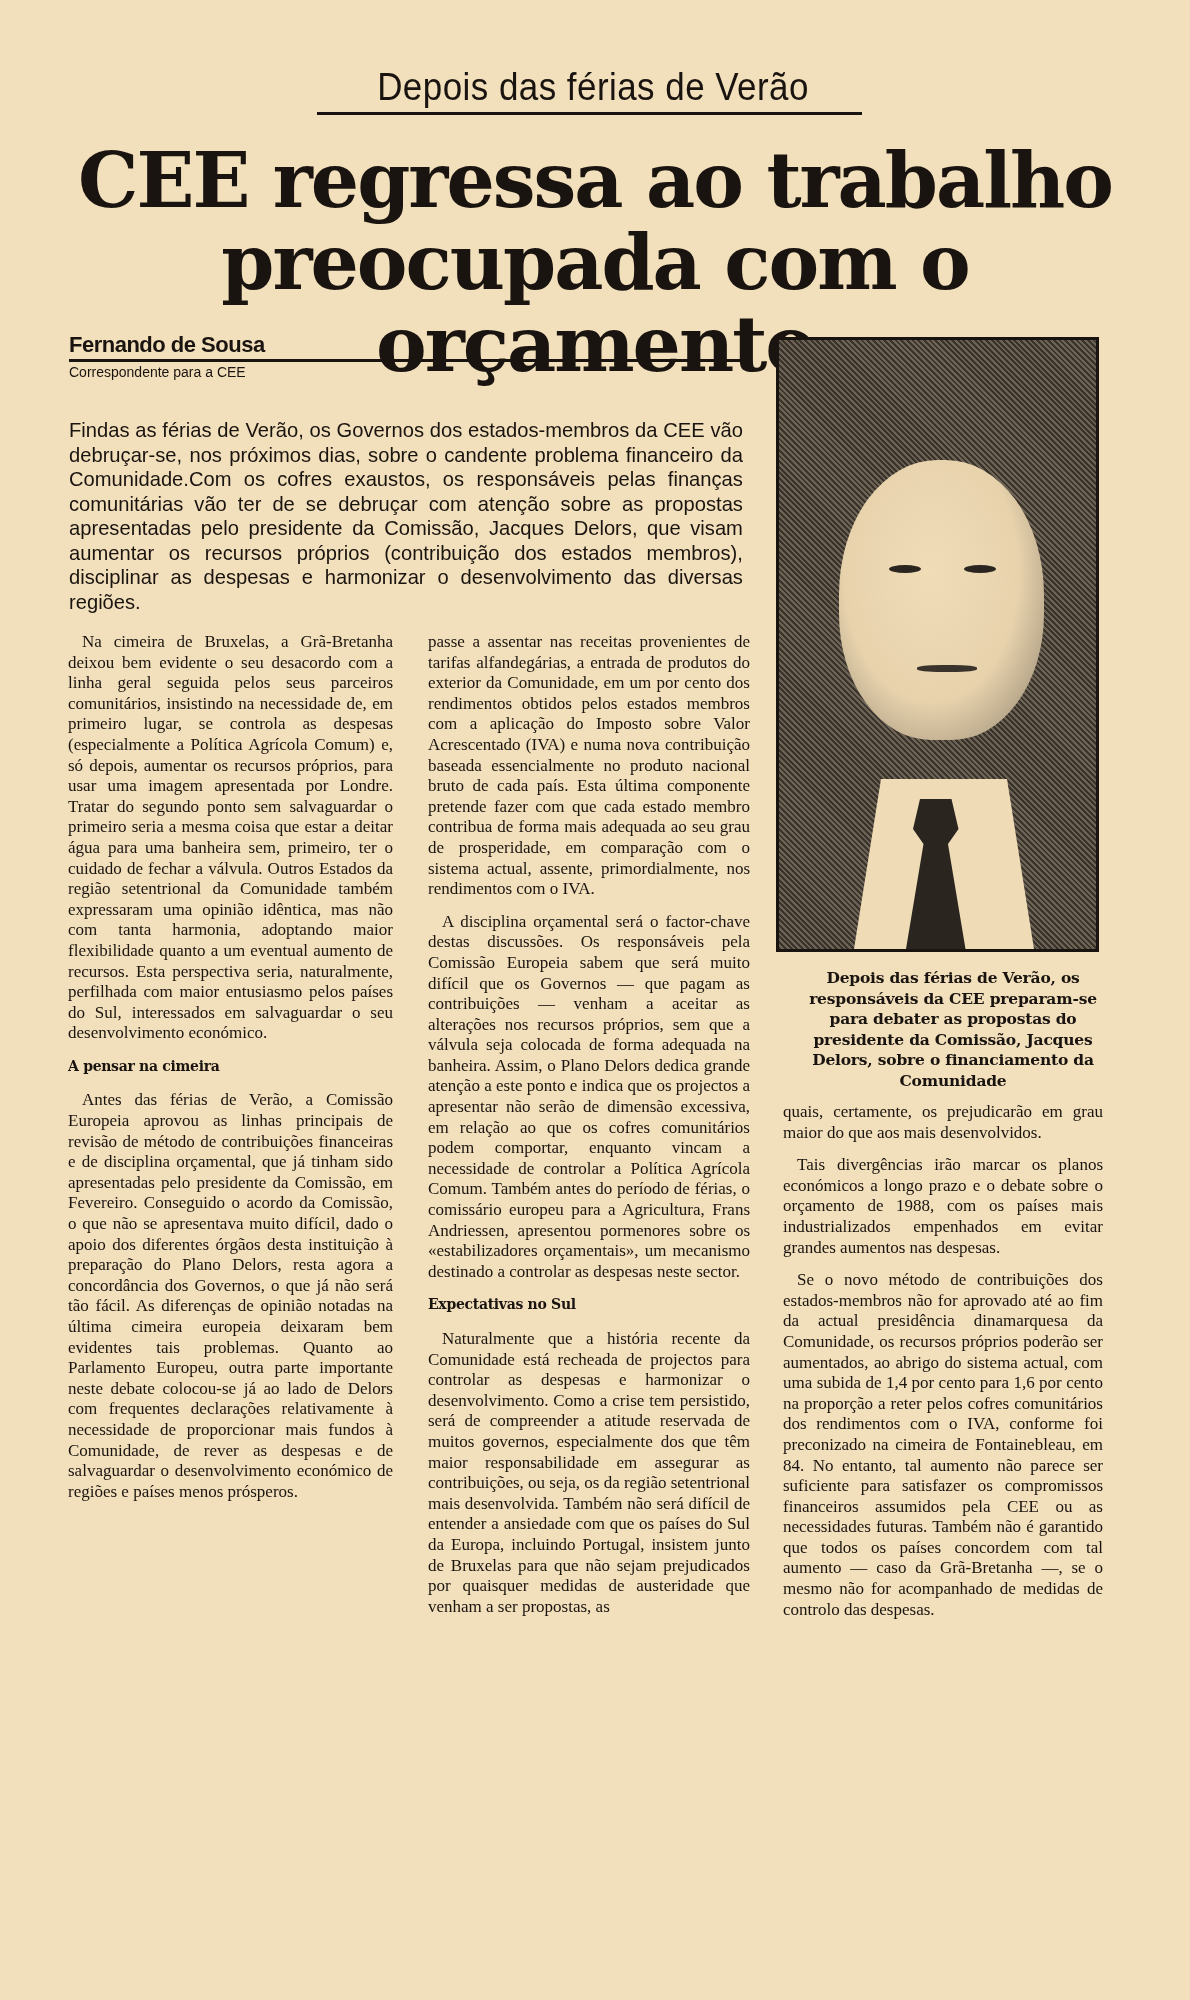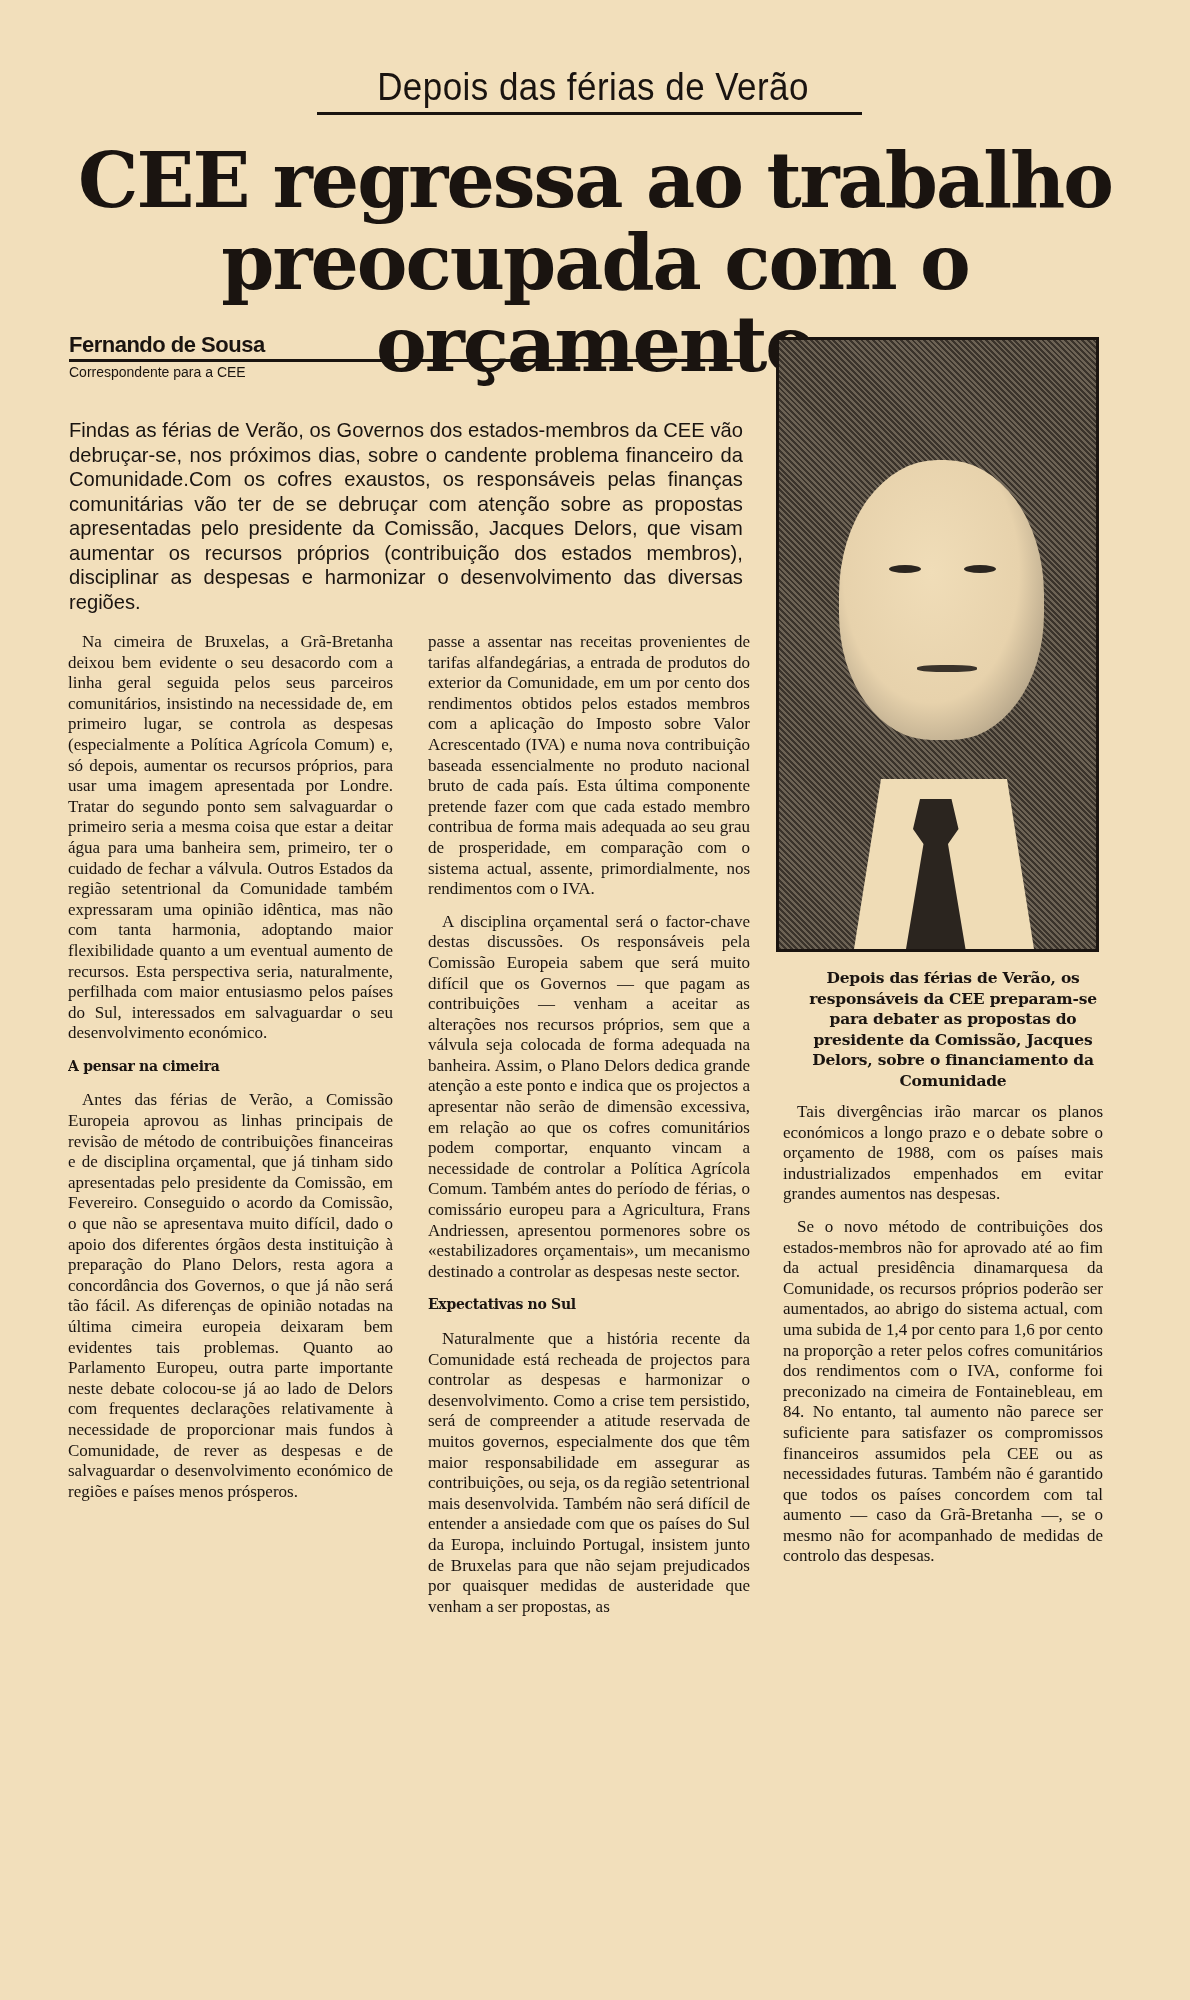--- a/index.html
+++ b/index.html
@@ -126,16 +126,17 @@
     <div class="face"></div>
     <div class="eye" style="left:110px;"></div>
     <div class="eye" style="left:185px;"></div>
     <div class="mouth"></div>
     <div class="collar"></div>
     <div class="tie"></div>
   </div>
   <div class="caption">Depois das férias de Verão, os responsáveis da CEE preparam-se para debater as propostas do presidente da Comissão, Jacques Delors, sobre o financiamento da Comunidade</div>
 
   <div class="col col-3">
+    <p style="text-indent:0;">quais, certamente, os prejudicarão em grau maior do que aos mais desenvolvidos.</p>
     <p>Tais divergências irão marcar os planos económicos a longo prazo e o debate sobre o orçamento de 1988, com os países mais industrializados empenhados em evitar grandes aumentos nas despesas.</p>
     <p>Se o novo método de contribuições dos estados-membros não for aprovado até ao fim da actual presidência dinamarquesa da Comunidade, os recursos próprios poderão ser aumentados, ao abrigo do sistema actual, com uma subida de 1,4 por cento para 1,6 por cento na proporção a reter pelos cofres comunitários dos rendimentos com o IVA, conforme foi preconizado na cimeira de Fontainebleau, em 84. No entanto, tal aumento não parece ser suficiente para satisfazer os compromissos financeiros assumidos pela CEE ou as necessidades futuras. Também não é garantido que todos os países concordem com tal aumento — caso da Grã-Bretanha —, se o mesmo não for acompanhado de medidas de controlo das despesas.</p>
   </div>
 </div>
 
 </body></html>

